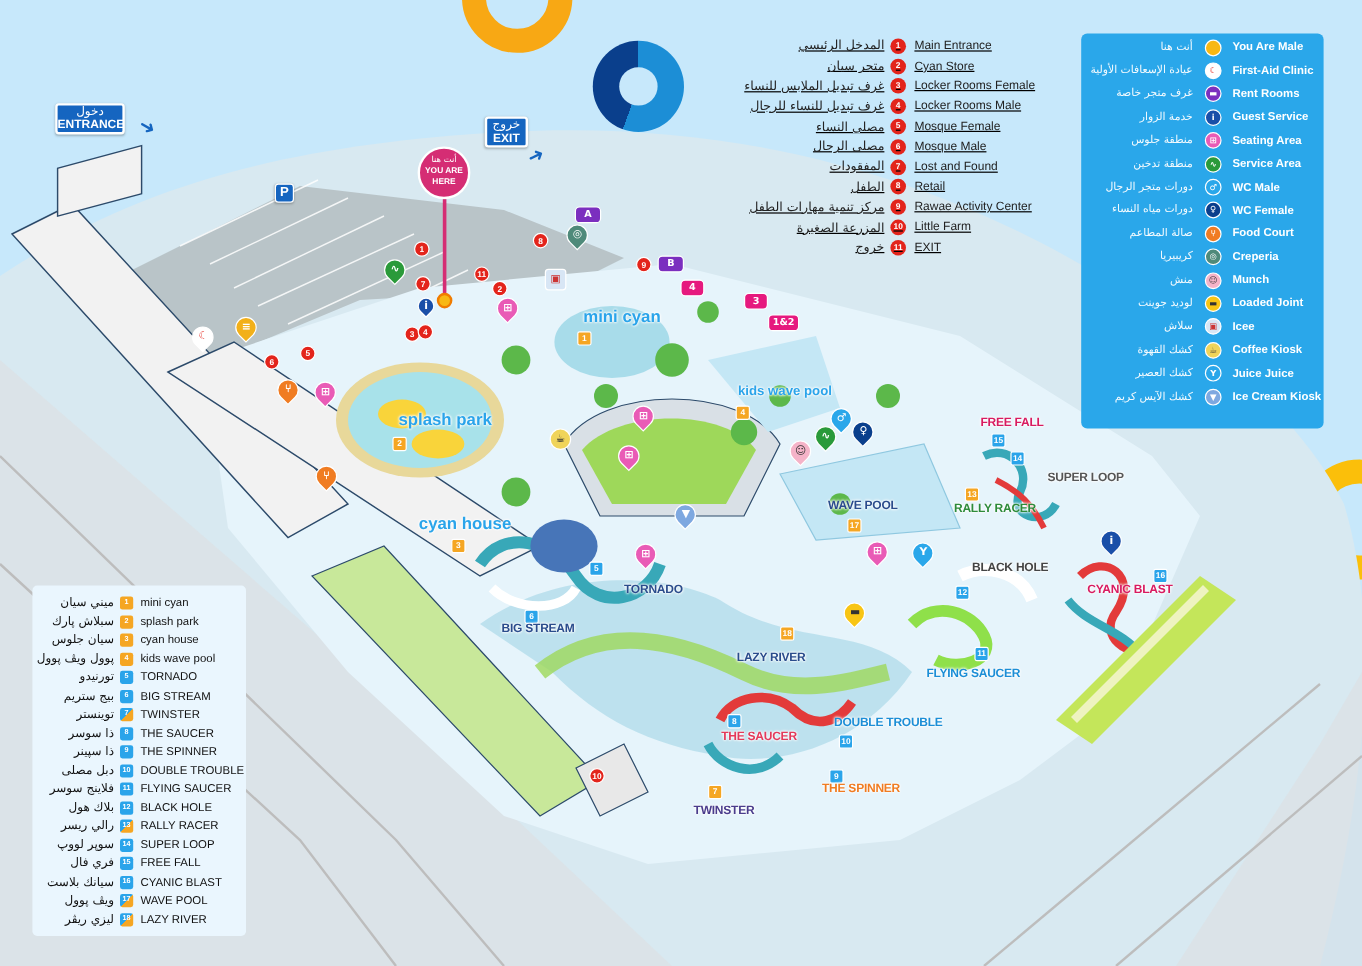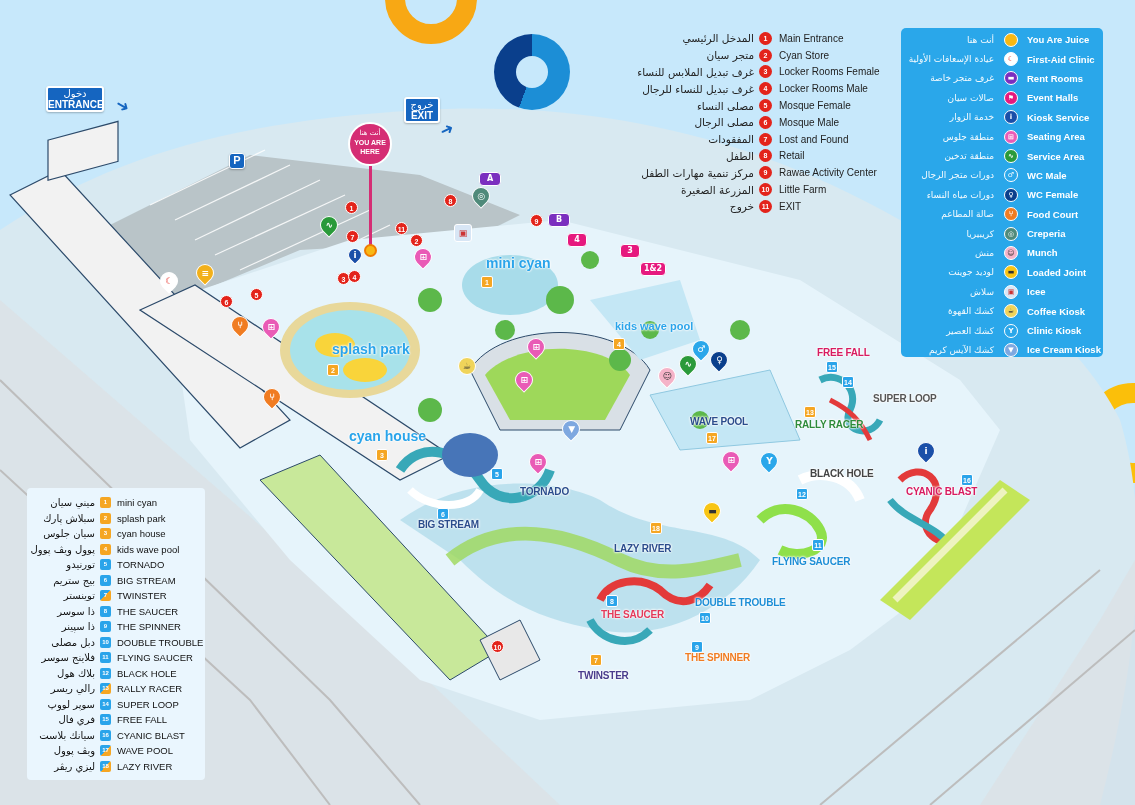--- a/index.html
+++ b/index.html
@@ -35,21 +35,21 @@
 
   
   .attr-label { font-weight: bold; font-size: 10px; white-space: nowrap; text-shadow: 0 0 2px #fff, 0 0 2px #fff, 0 0 3px #fff; letter-spacing: -0.2px; }
   .attr-label.big { font-size: 14px; color: #2aa4ea; letter-spacing: 0; }
 
   
   .poi { width: 18px; height: 18px; border-radius: 50% 50% 50% 0; transform: rotate(-45deg); border: 1.5px solid #fff; display: flex; align-items: center; justify-content: center; }
   .poi span { transform: rotate(45deg); color: #fff; font-size: 9px; font-weight: bold; font-family: "DejaVu Sans", sans-serif; line-height: 1; }
 
   
-  .legend-top { left: 682px; top: 30px; width: 212px; }
+  .legend-top { left: 665px; top: 30px; width: 212px; text-decoration: underline; }
   .legend-top .row { display: flex; align-items: center; height: 16.8px; }
   .legend-top .ar { width: 77px; text-align: right; font-size: 10.5px; color: #222; font-family: "DejaVu Sans", sans-serif; direction: rtl; white-space: nowrap; padding-right: 5px; }
   .legend-top .n { width: 13px; height: 13px; border-radius: 50%; background: #e3241b; color: #fff; font-size: 7px; font-weight: bold; text-align: center; line-height: 13px; margin-right: 7px; flex: none; }
   .legend-top .en { font-size: 10px; color: #222; white-space: nowrap; }
 
   
   .legend-right { left: 901px; top: 28px; width: 202px; height: 329px; background: #2aa7ea; border-radius: 5px; padding: 2px 0; }
   .legend-right .row { display: flex; align-items: center; height: 19.4px; }
   .legend-right .ar { width: 103px; text-align: right; font-size: 9px; color: #fff; font-family: "DejaVu Sans", sans-serif; direction: rtl; white-space: nowrap; padding-right: 10px; opacity: .95; }
   .legend-right .ic { width: 14px; height: 14px; border-radius: 50%; border: 1.5px solid #fff; flex: none; margin-right: 9px; display: flex; align-items: center; justify-content: center; color: #fff; font-size: 7px; font-weight: bold; font-family: "DejaVu Sans", sans-serif; }
@@ -355,41 +355,36 @@
       <span class="ar">خروج</span>
       <span class="n">11</span>
       <span class="en">EXIT</span>
     </div>
 </div>
 
 <div class="abs legend-right">
   <div class="row">
       <span class="ar">أنت هنا</span>
       <span class="ic" style="background:#f8b814;"></span>
-      <span class="en">You Are Juice</span>
+      <span class="en">You Are Male</span>
     </div>
   <div class="row">
       <span class="ar">عيادة الإسعافات الأولية</span>
       <span class="ic" style="background:#fff;color:#e3241b;">☾</span>
       <span class="en">First-Aid Clinic</span>
     </div>
   <div class="row">
       <span class="ar">غرف متجر خاصة</span>
       <span class="ic" style="background:#7b2fbf;">▬</span>
       <span class="en">Rent Rooms</span>
     </div>
   <div class="row">
-      <span class="ar">صالات سيان</span>
-      <span class="ic" style="background:#e6197e;">⚑</span>
-      <span class="en">Event Halls</span>
-    </div>
-  <div class="row">
       <span class="ar">خدمة الزوار</span>
       <span class="ic" style="background:#1a4fa8;">i</span>
-      <span class="en">Kiosk Service</span>
+      <span class="en">Guest Service</span>
     </div>
   <div class="row">
       <span class="ar">منطقة جلوس</span>
       <span class="ic" style="background:#e95bb6;">⊞</span>
       <span class="en">Seating Area</span>
     </div>
   <div class="row">
       <span class="ar">منطقة تدخين</span>
       <span class="ic" style="background:#2a9a3a;">∿</span>
       <span class="en">Service Area</span>
@@ -430,21 +425,21 @@
       <span class="en">Icee</span>
     </div>
   <div class="row">
       <span class="ar">كشك القهوة</span>
       <span class="ic" style="background:#f0d45a;color:#333;">☕</span>
       <span class="en">Coffee Kiosk</span>
     </div>
   <div class="row">
       <span class="ar">كشك العصير</span>
       <span class="ic" style="background:#2aa7ea;">Y</span>
-      <span class="en">Clinic Kiosk</span>
+      <span class="en">Juice Juice</span>
     </div>
   <div class="row">
       <span class="ar">كشك الآيس كريم</span>
       <span class="ic" style="background:#7ea8e0;">▼</span>
       <span class="en">Ice Cream Kiosk</span>
     </div>
 </div>
 
 <div class="abs legend-rides">
   <div class="row">

